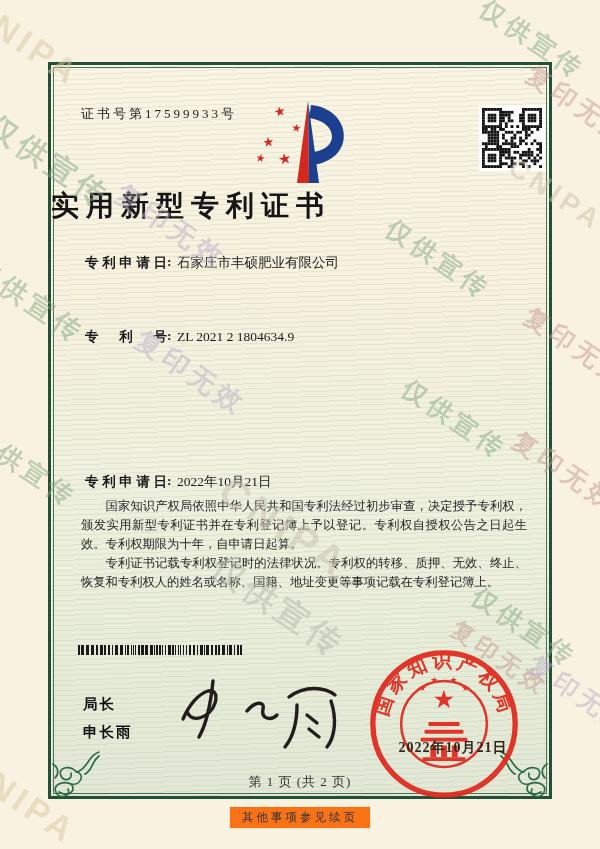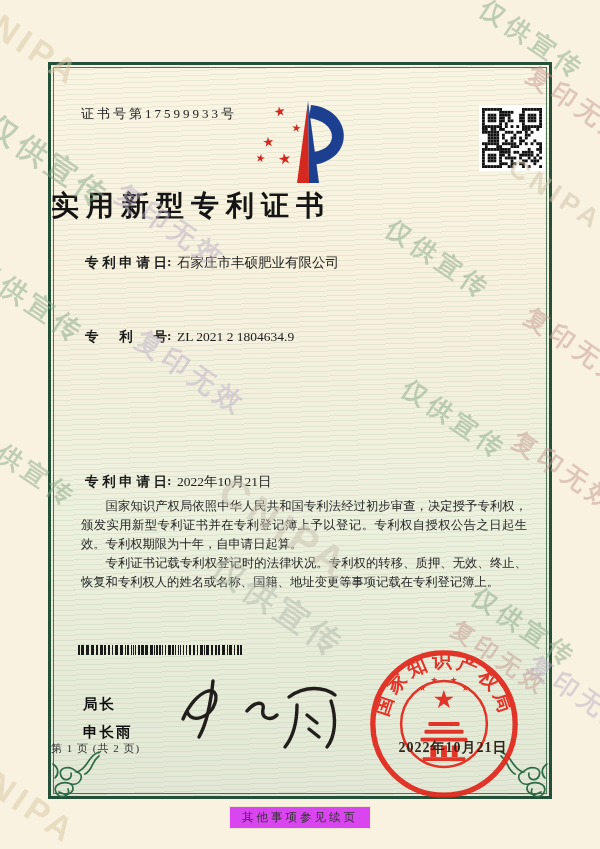--- a/index.html
+++ b/index.html
@@ -38,28 +38,28 @@
   .barcode{position:absolute;left:27px;top:580px;width:168px;height:10px;}
 
   .signer{position:absolute;left:32px;font-size:14.5px;font-weight:700;color:#111;
     font-family:"Liberation Sans",sans-serif;letter-spacing:2px;}
   .signature{position:absolute;left:118px;top:610px;width:180px;height:86px;}
 
   .seal{position:absolute;left:315px;top:581px;width:156px;height:156px;z-index:6;opacity:.93;}
   .sealdate{position:absolute;left:322px;top:674px;width:160px;text-align:center;z-index:7;
     font-size:14px;font-weight:700;color:#33241c;letter-spacing:1px;}
 
-  .pagefooter{position:absolute;left:0;top:676px;width:100%;text-align:left;font-size:11px;color:#333;letter-spacing:1px;}
+  .pagefooter{position:absolute;left:0;top:708px;width:100%;text-align:center;font-size:13px;color:#333;letter-spacing:1px;}
 
   .flourish{position:absolute;width:52px;height:52px;bottom:-2px;}
   .flourish.left{left:-2px;}
   .flourish.right{right:-2px;transform:scaleX(-1);}
 
   .contnote{position:absolute;left:0;top:806px;width:100%;text-align:center;}
-  .contnote span{display:inline-block;background:#d946ef;border:1px solid #efe6cf;
+  .contnote span{display:inline-block;background:#f97316;border:1px solid #efe6cf;
     padding:3px 12px;font-size:11.5px;letter-spacing:3px;color:#333;}
 
   
   .wm-layer{position:absolute;inset:0;z-index:30;pointer-events:none;}
   .wm{position:absolute;white-space:nowrap;font-weight:700;letter-spacing:5px;opacity:.5;
     transform:rotate(34deg);transform-origin:left top;font-family:"Liberation Sans",sans-serif;}
 </style>
 </head>
 <body>
 

